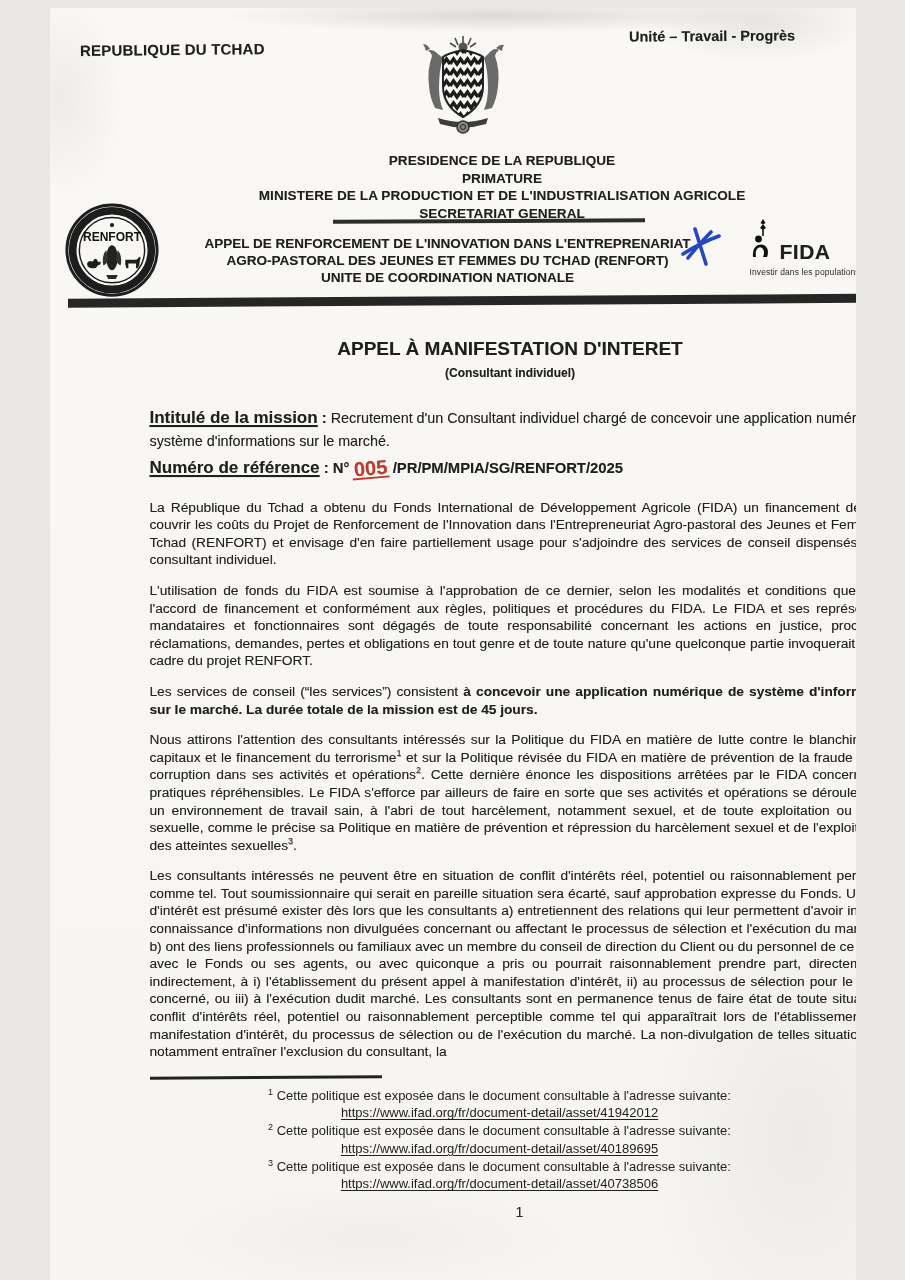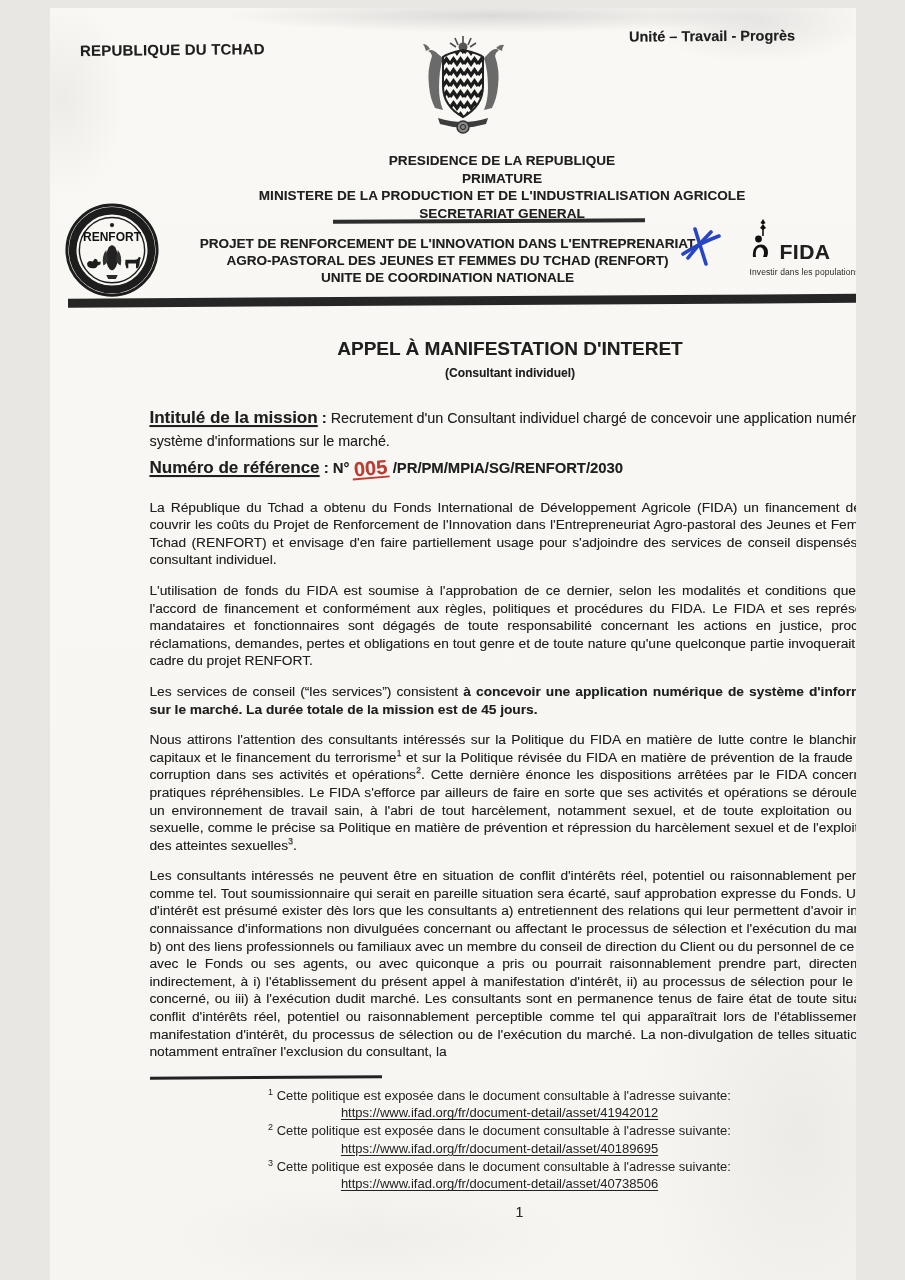--- a/index.html
+++ b/index.html
@@ -155,21 +155,21 @@
       <path d="M56 50 q5 6 3 16 q-4 -2 -5 -6 z" fill="#333"></path>
 
       <path d="M30 62 q-5 -2 -6 2 q0 5 6 5 q4 0 5 -3 q4 0 3 -4 q-2 1 -3 0 q0 -3 -3 -3 z" fill="#1d1d1d"></path>
 
       <path d="M64 60 h10 q3 0 4 -3 l2 1 l-1 3 q0 5 -2 8 h-2 v-5 h-8 v5 h-2 q-2 -4 -1 -9 z" fill="#1d1d1d"></path>
       <path d="M44 76 h12 l-2 4 h-8 z" fill="#2a2a2a"></path>
     </svg>
   </div>
 
   <div class="project ink">
-    <div>PROJET DE RENFORCEMENT DE L'INNOVATION DANS L'ENTREPRENARIAT</div>
+    <div>APPEL DE RENFORCEMENT DE L'INNOVATION DANS L'ENTREPRENARIAT</div>
     <div>AGRO-PASTORAL DES JEUNES ET FEMMES DU TCHAD (RENFORT)</div>
     <div>UNITE DE COORDINATION NATIONALE</div>
   </div>
 
   <div class="pen-mark">
     <svg width="42" height="40" viewBox="0 0 42 40">
       <g stroke="#2746c4" stroke-width="3.6" stroke-linecap="round" fill="none">
         <path d="M3 27 Q20 16 39 9"></path>
         <path d="M15 2 Q20 18 26 37"></path>
         <path d="M31 5 Q18 18 8 31"></path>
@@ -202,21 +202,21 @@
     <div class="doc-sub">(Consultant individuel)</div>
   </div>
 
   <div class="main ink">
 
     <div class="mission">
       <span class="h-underline">Intitulé de la mission</span><span class="ref-bold"> :  </span><span>Recrutement d'un Consultant individuel chargé de concevoir une application numérique de système d'informations sur le marché.</span>
     </div>
 
     <div class="refline">
-      <span class="h-underline">Numéro de référence</span><span class="ref-bold"> : </span><span class="ref-bold">N°</span><span class="hand-red">005</span><span class="ref-bold">/PR/PM/MPIA/SG/RENFORT/2030</span>
+      <span class="h-underline">Numéro de référence</span><span class="ref-bold"> : </span><span class="ref-bold">N°</span><span class="hand-red">005</span><span class="ref-bold">/PR/PM/MPIA/SG/RENFORT/2025</span>
     </div>
 
     <p class="para p-first">La République du Tchad a obtenu du Fonds International de Développement Agricole (FIDA) un financement destiné à couvrir les coûts du Projet de Renforcement de l'Innovation dans l'Entrepreneuriat Agro-pastoral des Jeunes et Femmes du Tchad (RENFORT) et envisage d'en faire partiellement usage pour s'adjoindre des services de conseil dispensés par un consultant individuel.</p>
 
     <p class="para">L'utilisation de fonds du FIDA est soumise à l'approbation de ce dernier, selon les modalités et conditions que prévoit l'accord de financement et conformément aux règles, politiques et procédures du FIDA. Le FIDA et ses représentants, mandataires et fonctionnaires sont dégagés de toute responsabilité concernant les actions en justice, procédures, réclamations, demandes, pertes et obligations en tout genre et de toute nature qu'une quelconque partie invoquerait dans le cadre du projet RENFORT.</p>
 
     <p class="para"><span>Les services de conseil (“les services”) consistent </span><span class="bold">à concevoir une application numérique de système d'informations sur le marché. La durée totale de la mission est de 45 jours.</span></p>
 
     <p class="para"><span>Nous attirons l'attention des consultants intéressés sur la Politique du FIDA en matière de lutte contre le blanchiment de capitaux et le financement du terrorisme</span><sup>1</sup><span> et sur la Politique révisée du FIDA en matière de prévention de la fraude et de la corruption dans ses activités et opérations</span><sup>2</sup><span>. Cette dernière énonce les dispositions arrêtées par le FIDA concernant les pratiques répréhensibles. Le FIDA s'efforce par ailleurs de faire en sorte que ses activités et opérations se déroulent dans un environnement de travail sain, à l'abri de tout harcèlement, notamment sexuel, et de toute exploitation ou atteinte sexuelle, comme le précise sa Politique en matière de prévention et répression du harcèlement sexuel et de l'exploitation et des atteintes sexuelles</span><sup>3</sup><span>.</span></p>
 

